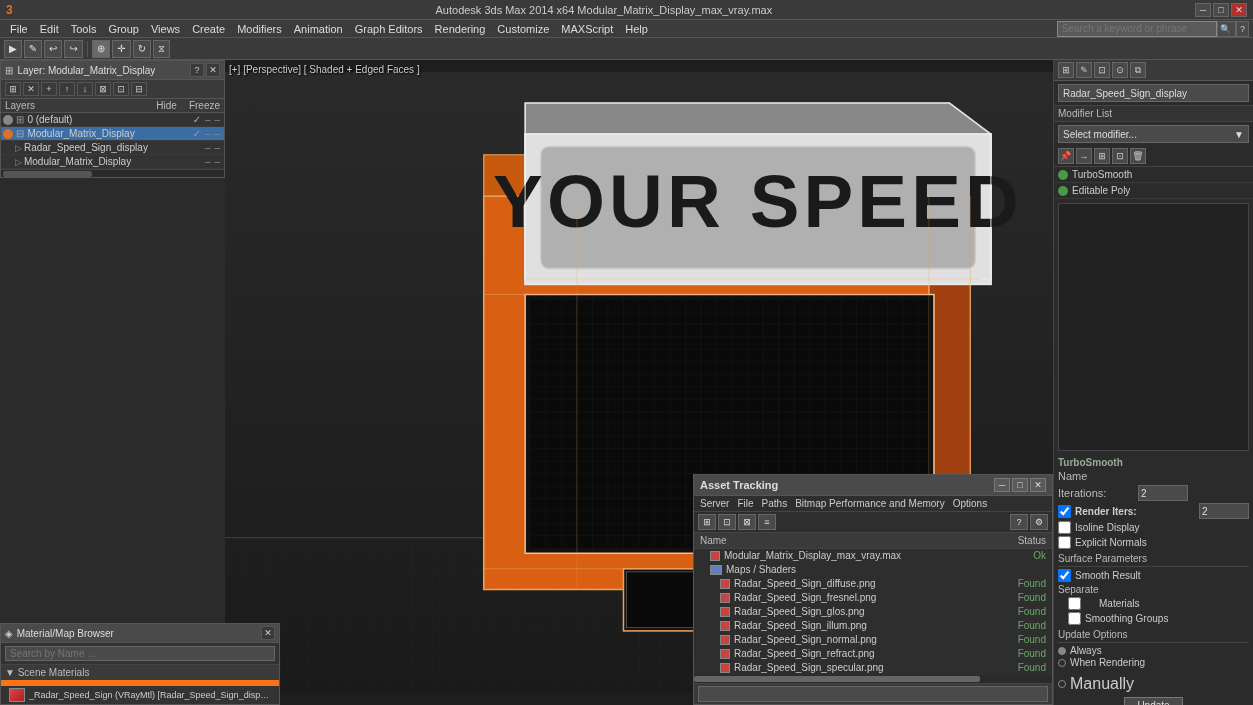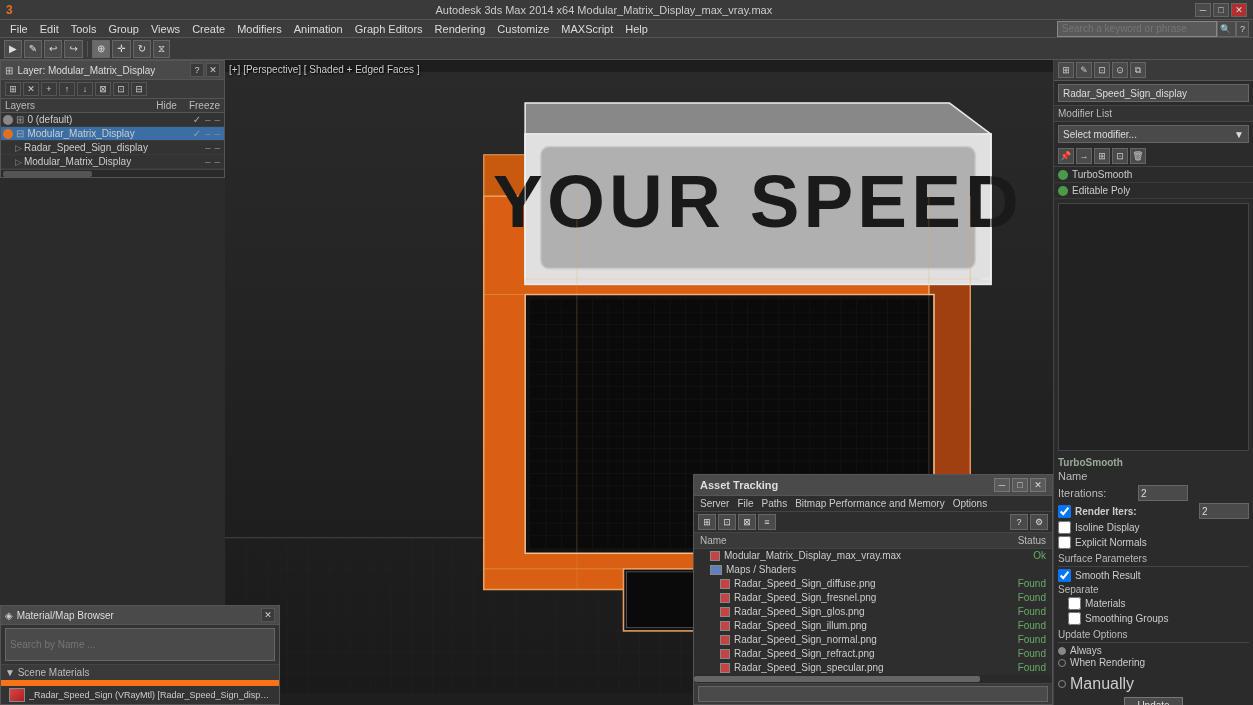--- a/index.html
+++ b/index.html
@@ -654,21 +654,21 @@
     <div class="panel-title-bar">
       <div style="display:flex;align-items:center;gap:4px;">
         <span style="color:#ccc;font-size:10px;">◈</span>
         <span class="panel-title">Material/Map Browser</span>
       </div>
       <div class="panel-controls">
         <button class="panel-btn">✕</button>
       </div>
     </div>
     <div class="mat-search">
-      <input type="text" style="flex: 1 1 0%; background: rgb(74, 74, 74); border: 1px solid rgb(102, 102, 102); color: rgb(221, 221, 221); font-size: 10px; padding: 1px 4px; height: 33px;" placeholder="Search by Name ...">
+      <input type="text" style="flex: 1 1 0%; background: rgb(74, 74, 74); border: 1px solid rgb(102, 102, 102); color: rgb(221, 221, 221); font-size: 10px; padding: 1px 4px; height: 15px;" placeholder="Search by Name ...">
     </div>
     <div class="mat-section">
       <span>▼</span> <span>Scene Materials</span>
     </div>
     <div class="mat-row">
       <div class="mat-icon"></div>
       <span style="font-size:9px; overflow:hidden; white-space:nowrap; text-overflow:ellipsis;">_Radar_Speed_Sign  (VRayMtl) [Radar_Speed_Sign_display]</span>
     </div>
   </div>
 
@@ -735,21 +735,21 @@
       <div class="ts-row">
         <input type="checkbox" class="ts-checkbox" style="">
         <span style="font-size:10px;color:#ccc;">Explicit Normals</span>
       </div>
       <div class="ts-section">Surface Parameters</div>
       <div class="ts-row">
         <input type="checkbox" class="ts-checkbox" checked="" style="">
         <span style="font-size:10px;color:#ccc;">Smooth Result</span>
       </div>
       <div style="font-size:10px;color:#bbb;margin:2px 0;">Separate</div>
-      <div class="ts-row" style="padding-left:10px;">
+      <div class="ts-row" style="padding-left:10px;gap:14px;">
         <input type="checkbox" class="ts-checkbox" style="">
         <span style="font-size:10px;color:#ccc;">Materials</span>
       </div>
       <div class="ts-row" style="padding-left:10px;">
         <input type="checkbox" class="ts-checkbox" style="">
         <span style="font-size:10px;color:#ccc;">Smoothing Groups</span>
       </div>
       <div class="ts-section">Update Options</div>
       <div class="radio-row" style="margin-bottom:1px;">
         <div class="radio-dot selected"></div>

